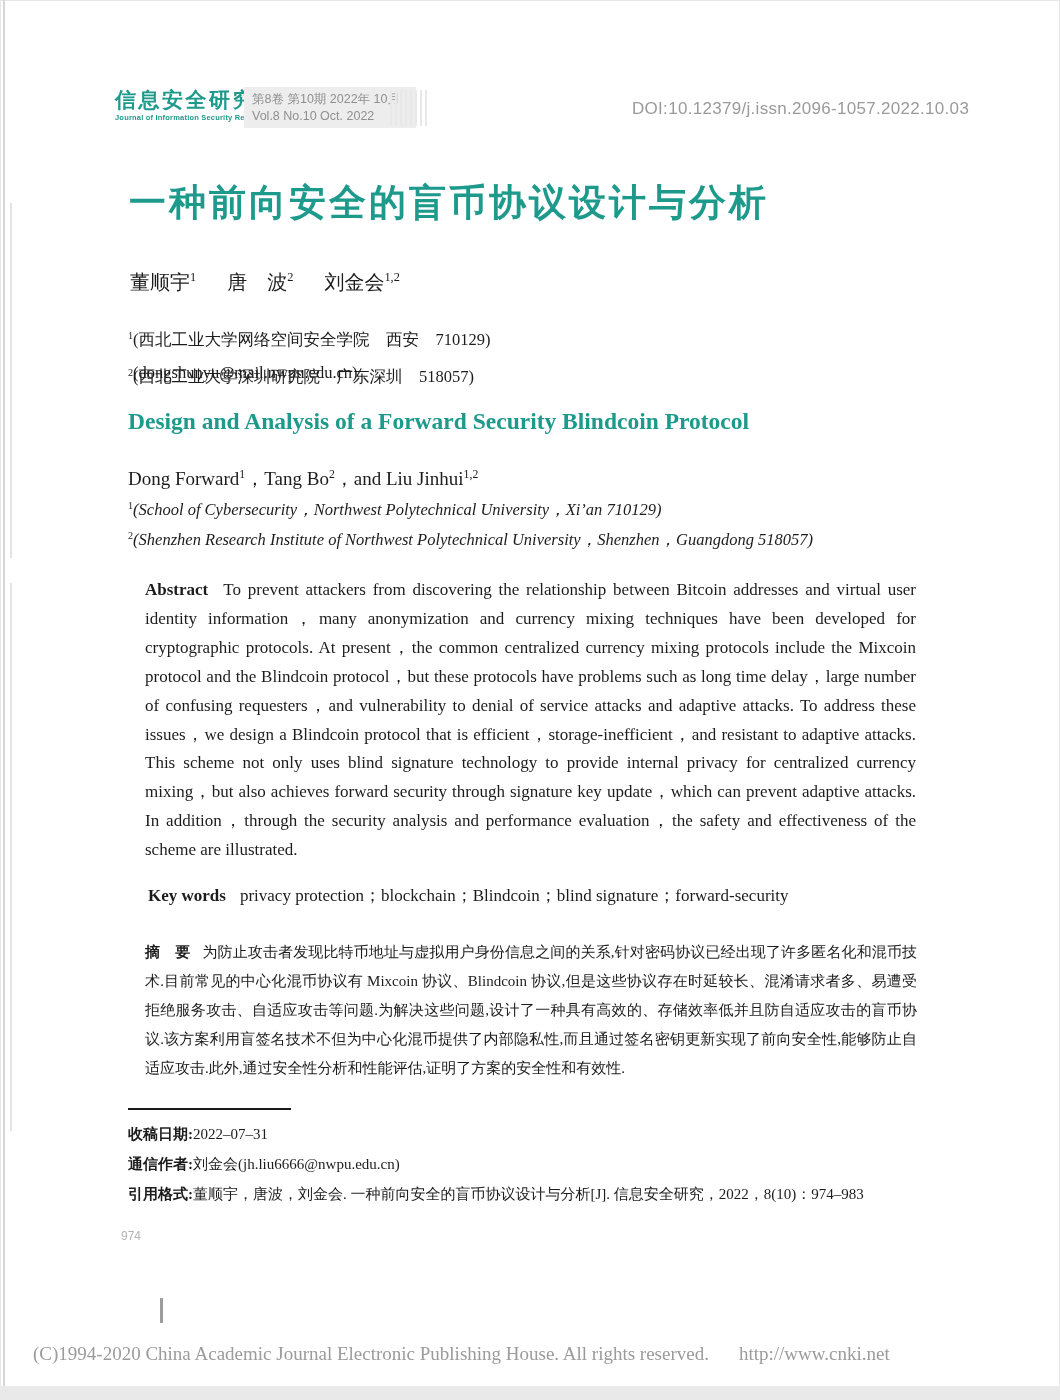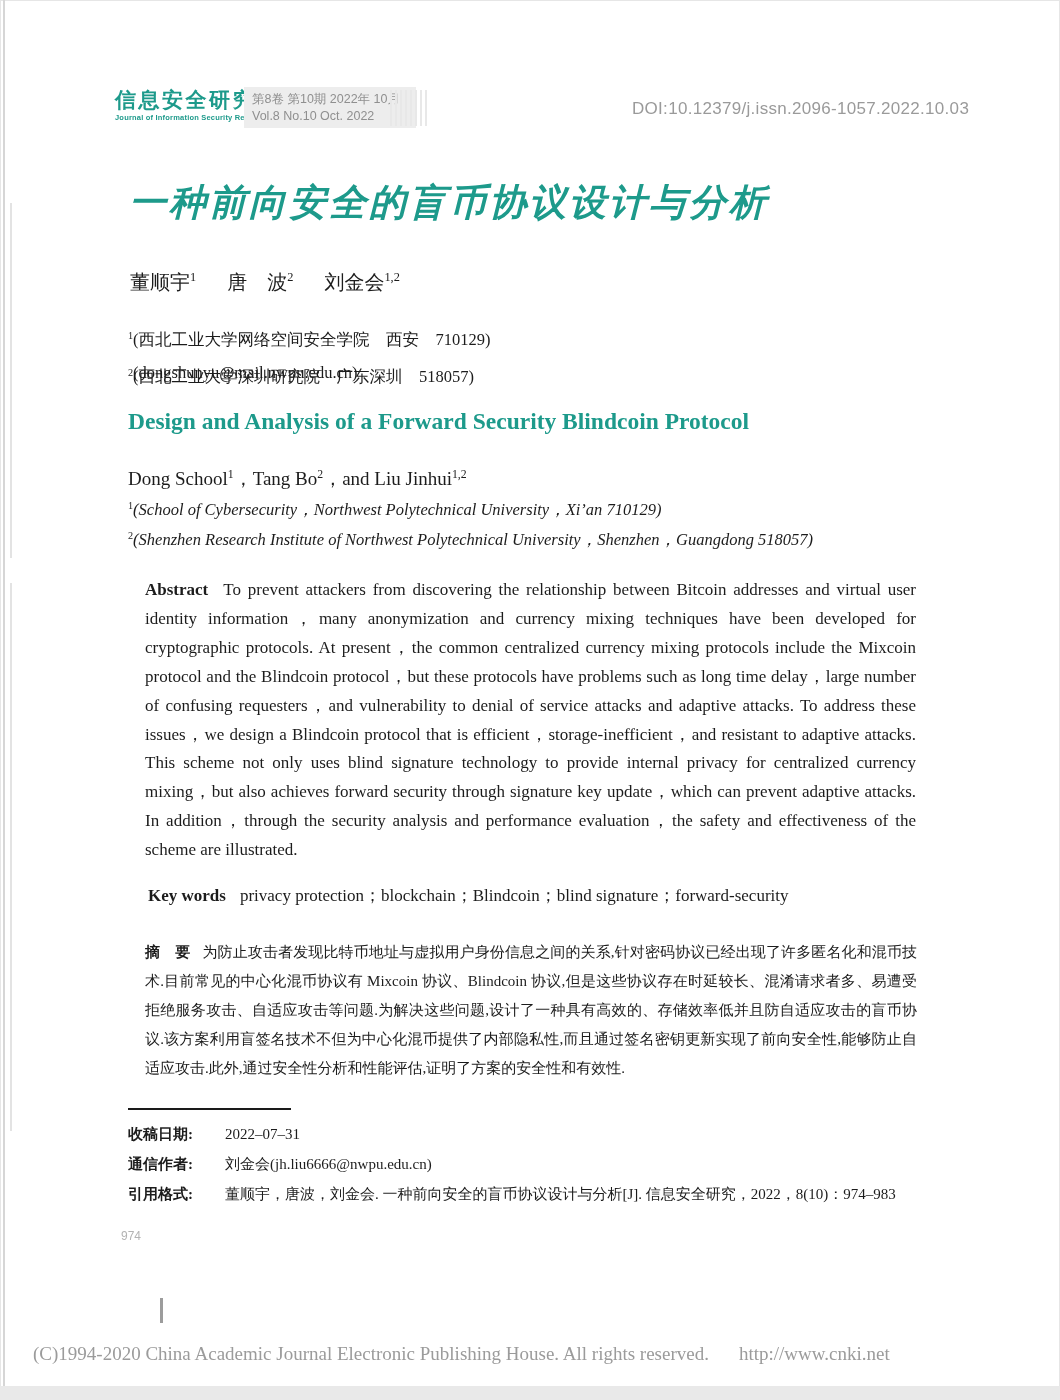--- a/index.html
+++ b/index.html
@@ -36,21 +36,21 @@
   .issue-box{left:244px;top:87px;width:172px;height:41px;background:var(--issue-bg);
     font-family:"Liberation Sans",sans-serif;color:var(--issue-text);font-size:12.5px;
     line-height:17px;padding:4px 0 0 8px;}
   .barcode{left:390px;top:90px;width:40px;height:36px;
     background:repeating-linear-gradient(90deg,#e8e8e8 0 2px,transparent 2px 5px);}
   .doi{left:632px;top:99px;font-family:"Liberation Sans",sans-serif;font-size:17px;
     color:var(--doi-gray);letter-spacing:0.3px;}
 
   
   .title-cn{left:129px;top:178px;font-family:"Liberation Sans",sans-serif;font-weight:bold;
-    font-size:37px;letter-spacing:3px;color:var(--accent);font-style:italic;}
+    font-size:37px;letter-spacing:3px;color:var(--accent);}
   .authors-cn{left:130px;top:269px;font-size:20px;}
   .authors-cn .author{margin-right:26px;}
   .affil{left:128px;font-size:16.5px;margin-top:24px;}
   .affil-1{top:305px;} .affil-2{top:342px;}
   .email{left:133px;top:363px;font-size:16.5px;}
   .title-en{left:128px;top:408px;font-weight:bold;font-size:23.5px;color:var(--accent);}
   .authors-en{left:128px;top:466px;font-size:19px;}
   .affil-en{left:128px;font-size:16.5px;}
   .affil-en .t{font-style:italic;}
   .affil-en-1{top:499px;} .affil-en-2{top:529px;}
@@ -61,21 +61,21 @@
   .abstract .lbl{font-weight:bold;margin-right:15px;}
   .keywords{left:148px;top:884px;width:790px;font-size:17px;}
   .keywords .lbl{font-weight:bold;margin-right:14px;}
   .abstract-cn{left:145px;top:938px;width:772px;font-size:15px;line-height:29px;
     text-align:justify;}
   .abstract-cn .lbl{font-weight:bold;margin-right:12px;}
 
   
   .fn-rule{left:128px;top:1108px;width:163px;height:2px;background:var(--rule);}
   .footnotes{left:128px;top:1119px;width:814px;font-size:15px;line-height:30px;}
-  .fn-row{display:flex;gap:32px;}
+  .fn-row{display:flex;}
   .fn-row .lbl{font-weight:bold;white-space:nowrap;}
   .fn-row .txt{flex:1;text-align:justify;}
 
   
   .page-num{left:121px;top:1229px;font-family:Liberation Sans, sans-serif;
     font-size:12px;color:var(--page-gray);}
   .page-num-bar{left:160px;top:1298px;width:3px;height:25px;background:#9c9c9c;}
   .footer-text{left:33px;top:1343px;font-size:19px;color:var(--footer-gray);white-space:nowrap;}
   .footer-text .url{margin-left:30px;}
 </style>
@@ -106,21 +106,21 @@
     <span class="author"><span>刘金会</span><sup>1,2</sup></span>
   </div>
 
   <div class="abs affil affil-1"><sup>1</sup><span>(西北工业大学网络空间安全学院　西安　710129)</span></div>
   <div class="abs affil affil-2"><sup>2</sup><span>(西北工业大学深圳研究院　广东深圳　518057)</span></div>
   <div class="abs email">(dongshunyu@mail.nwpu.edu.cn)</div>
 
   <div class="abs title-en">Design and Analysis of a Forward Security Blindcoin Protocol</div>
 
   <div class="abs authors-en">
-    <span><span>Dong School</span><sup>1</sup></span><span><span>，Tang Bo</span><sup>2</sup></span><span><span>，and Liu Jinhui</span><sup>1,2</sup></span>
+    <span><span>Dong Forward</span><sup>1</sup></span><span><span>，Tang Bo</span><sup>2</sup></span><span><span>，and Liu Jinhui</span><sup>1,2</sup></span>
   </div>
 
   <div class="abs affil-en affil-en-1"><sup>1</sup><span class="t">(School of Cybersecurity，Northwest Polytechnical University，Xi’an 710129)</span></div>
   <div class="abs affil-en affil-en-2"><sup>2</sup><span class="t">(Shenzhen Research Institute of Northwest Polytechnical University，Shenzhen，Guangdong 518057)</span></div>
 
   <div class="abs abstract">
     <span class="lbl">Abstract</span><span>To prevent attackers from discovering the relationship between Bitcoin addresses and virtual user identity information，many anonymization and currency mixing techniques have been developed for cryptographic protocols. At present，the common centralized currency mixing protocols include the Mixcoin protocol and the Blindcoin protocol，but these protocols have problems such as long time delay，large number of confusing requesters，and vulnerability to denial of service attacks and adaptive attacks. To address these issues，we design a Blindcoin protocol that is efficient，storage-inefficient，and resistant to adaptive attacks. This scheme not only uses blind signature technology to provide internal privacy for centralized currency mixing，but also achieves forward security through signature key update，which can prevent adaptive attacks. In addition，through the security analysis and performance evaluation，the safety and effectiveness of the scheme are illustrated.</span>
   </div>
 
   <div class="abs keywords">

